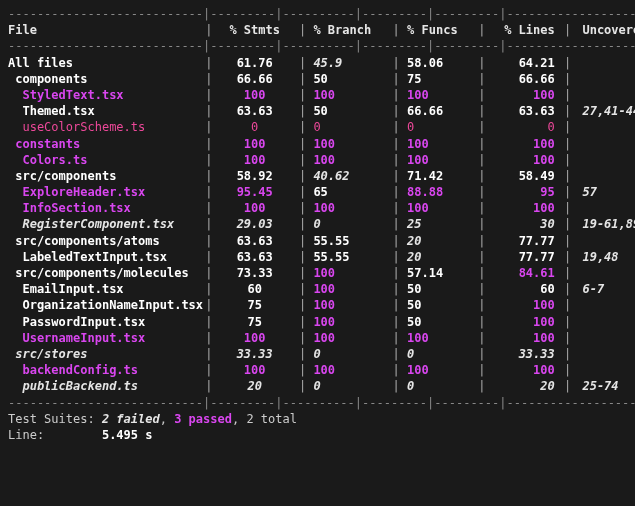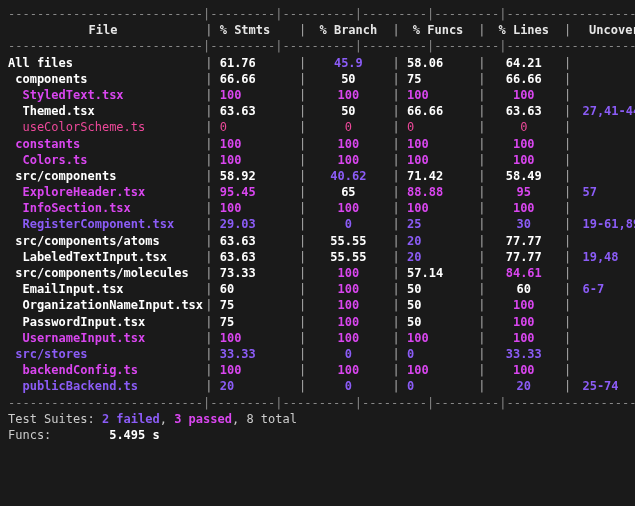--- a/index.html
+++ b/index.html
@@ -8,32 +8,32 @@
     background: #1a1a1a;
     color: #ccc;
     font-family: "Consolas", "Menlo", monospace;
     font-size: 12px;
     line-height: 1.35;
     width: 635px;
     box-sizing: border-box;
   }
   .row { white-space: pre; }
   .bar { color: #aaa; }
-  .hdr { color: #e6e6e6; font-weight: bold; text-align: center; }
+  .hdr { color: #e6e6e6; font-weight: bold; }
   .dim { color: #ccc; text-align: right; }
   .ylw { color: #ffffff; font-weight: bold; }
   .grn { color: #d946ef; font-weight: bold; }
-  .red { color: #8b5cf6; font-weight: bold; }
+  .red { color: #e5e5e5; font-weight: bold; font-style: italic; }
   .fname { color: #ec4899; }
   .cell { display: inline-block; }
   .c-file  { width: 190px; }
-  .c-stmt  { width: 72px; text-align: left; padding-right: 2px; box-sizing:border-box;}
-  .c-branch{ width: 72px; text-align: center; padding-right: 2px; box-sizing:border-box;}
+  .c-stmt  { width: 72px; text-align: center; padding-right: 2px; box-sizing:border-box;}
+  .c-branch{ width: 72px; text-align: left; padding-right: 2px; box-sizing:border-box;}
   .c-funcs { width: 64px; padding-right: 2px; box-sizing:border-box;}
-  .c-lines { width: 64px; text-align: center; padding-right: 2px; box-sizing:border-box;}
+  .c-lines { width: 64px; text-align: right; padding-right: 2px; box-sizing:border-box;}
   .c-unc   { width: 140px; padding-left: 4px; box-sizing:border-box;}
   .divider { color: #888; }
   .summary-row { white-space: pre; }
 </style>
 </head>
 <body>
 
 <div id="root">
     <div class="row divider">---------------------------|---------|----------|---------|---------|-------------------</div>
     <div class="row"><span class="cell c-file hdr">File</span><span class="bar"> | </span><span class="cell c-stmt hdr">% Stmts</span><span class="bar"> | </span><span class="cell c-branch hdr">% Branch</span><span class="bar"> | </span><span class="cell c-funcs hdr">% Funcs</span><span class="bar"> | </span><span class="cell c-lines hdr">% Lines</span><span class="bar"> | </span><span class="cell c-unc hdr">Uncovered Line #s</span></div>
@@ -54,15 +54,15 @@
     <div class="row"><span class="cell c-file ylw"> src/components/molecules</span><span class="bar"> | </span><span class="cell c-stmt ylw">73.33</span><span class="bar"> | </span><span class="cell c-branch grn">100</span><span class="bar"> | </span><span class="cell c-funcs ylw">57.14</span><span class="bar"> | </span><span class="cell c-lines grn">84.61</span><span class="bar"> | </span><span class="cell c-unc dim"></span></div>
     <div class="row"><span class="cell c-file ylw">  EmailInput.tsx</span><span class="bar"> | </span><span class="cell c-stmt ylw">60</span><span class="bar"> | </span><span class="cell c-branch grn">100</span><span class="bar"> | </span><span class="cell c-funcs ylw">50</span><span class="bar"> | </span><span class="cell c-lines ylw">60</span><span class="bar"> | </span><span class="cell c-unc red">6-7</span></div>
     <div class="row"><span class="cell c-file ylw">  OrganizationNameInput.tsx</span><span class="bar"> | </span><span class="cell c-stmt ylw">75</span><span class="bar"> | </span><span class="cell c-branch grn">100</span><span class="bar"> | </span><span class="cell c-funcs ylw">50</span><span class="bar"> | </span><span class="cell c-lines grn">100</span><span class="bar"> | </span><span class="cell c-unc dim"></span></div>
     <div class="row"><span class="cell c-file ylw">  PasswordInput.tsx</span><span class="bar"> | </span><span class="cell c-stmt ylw">75</span><span class="bar"> | </span><span class="cell c-branch grn">100</span><span class="bar"> | </span><span class="cell c-funcs ylw">50</span><span class="bar"> | </span><span class="cell c-lines grn">100</span><span class="bar"> | </span><span class="cell c-unc dim"></span></div>
     <div class="row"><span class="cell c-file grn">  UsernameInput.tsx</span><span class="bar"> | </span><span class="cell c-stmt grn">100</span><span class="bar"> | </span><span class="cell c-branch grn">100</span><span class="bar"> | </span><span class="cell c-funcs grn">100</span><span class="bar"> | </span><span class="cell c-lines grn">100</span><span class="bar"> | </span><span class="cell c-unc dim"></span></div>
     <div class="row"><span class="cell c-file red"> src/stores</span><span class="bar"> | </span><span class="cell c-stmt red">33.33</span><span class="bar"> | </span><span class="cell c-branch red">0</span><span class="bar"> | </span><span class="cell c-funcs red">0</span><span class="bar"> | </span><span class="cell c-lines red">33.33</span><span class="bar"> | </span><span class="cell c-unc dim"></span></div>
     <div class="row"><span class="cell c-file grn">  backendConfig.ts</span><span class="bar"> | </span><span class="cell c-stmt grn">100</span><span class="bar"> | </span><span class="cell c-branch grn">100</span><span class="bar"> | </span><span class="cell c-funcs grn">100</span><span class="bar"> | </span><span class="cell c-lines grn">100</span><span class="bar"> | </span><span class="cell c-unc dim"></span></div>
     <div class="row"><span class="cell c-file red">  publicBackend.ts</span><span class="bar"> | </span><span class="cell c-stmt red">20</span><span class="bar"> | </span><span class="cell c-branch red">0</span><span class="bar"> | </span><span class="cell c-funcs red">0</span><span class="bar"> | </span><span class="cell c-lines red">20</span><span class="bar"> | </span><span class="cell c-unc red">25-74</span></div>
     <div class="row divider">---------------------------|---------|----------|---------|---------|-------------------</div>
     <div class="row"></div>
-    <div class="summary-row"><span class="dim">Test Suites: </span><span class="red">2 failed</span><span class="dim">, </span><span class="grn">3 passed</span><span class="dim">, </span><span class="dim">8 total</span></div>
-    <div class="summary-row"><span class="dim">Funcs:        </span><span class="ylw">5.495 s</span></div>
+    <div class="summary-row"><span class="dim">Test Suites: </span><span class="red">2 failed</span><span class="dim">, </span><span class="grn">3 passed</span><span class="dim">, </span><span class="dim">2 total</span></div>
+    <div class="summary-row"><span class="dim">Line:        </span><span class="ylw">5.495 s</span></div>
   </div>
 
 </body></html>

